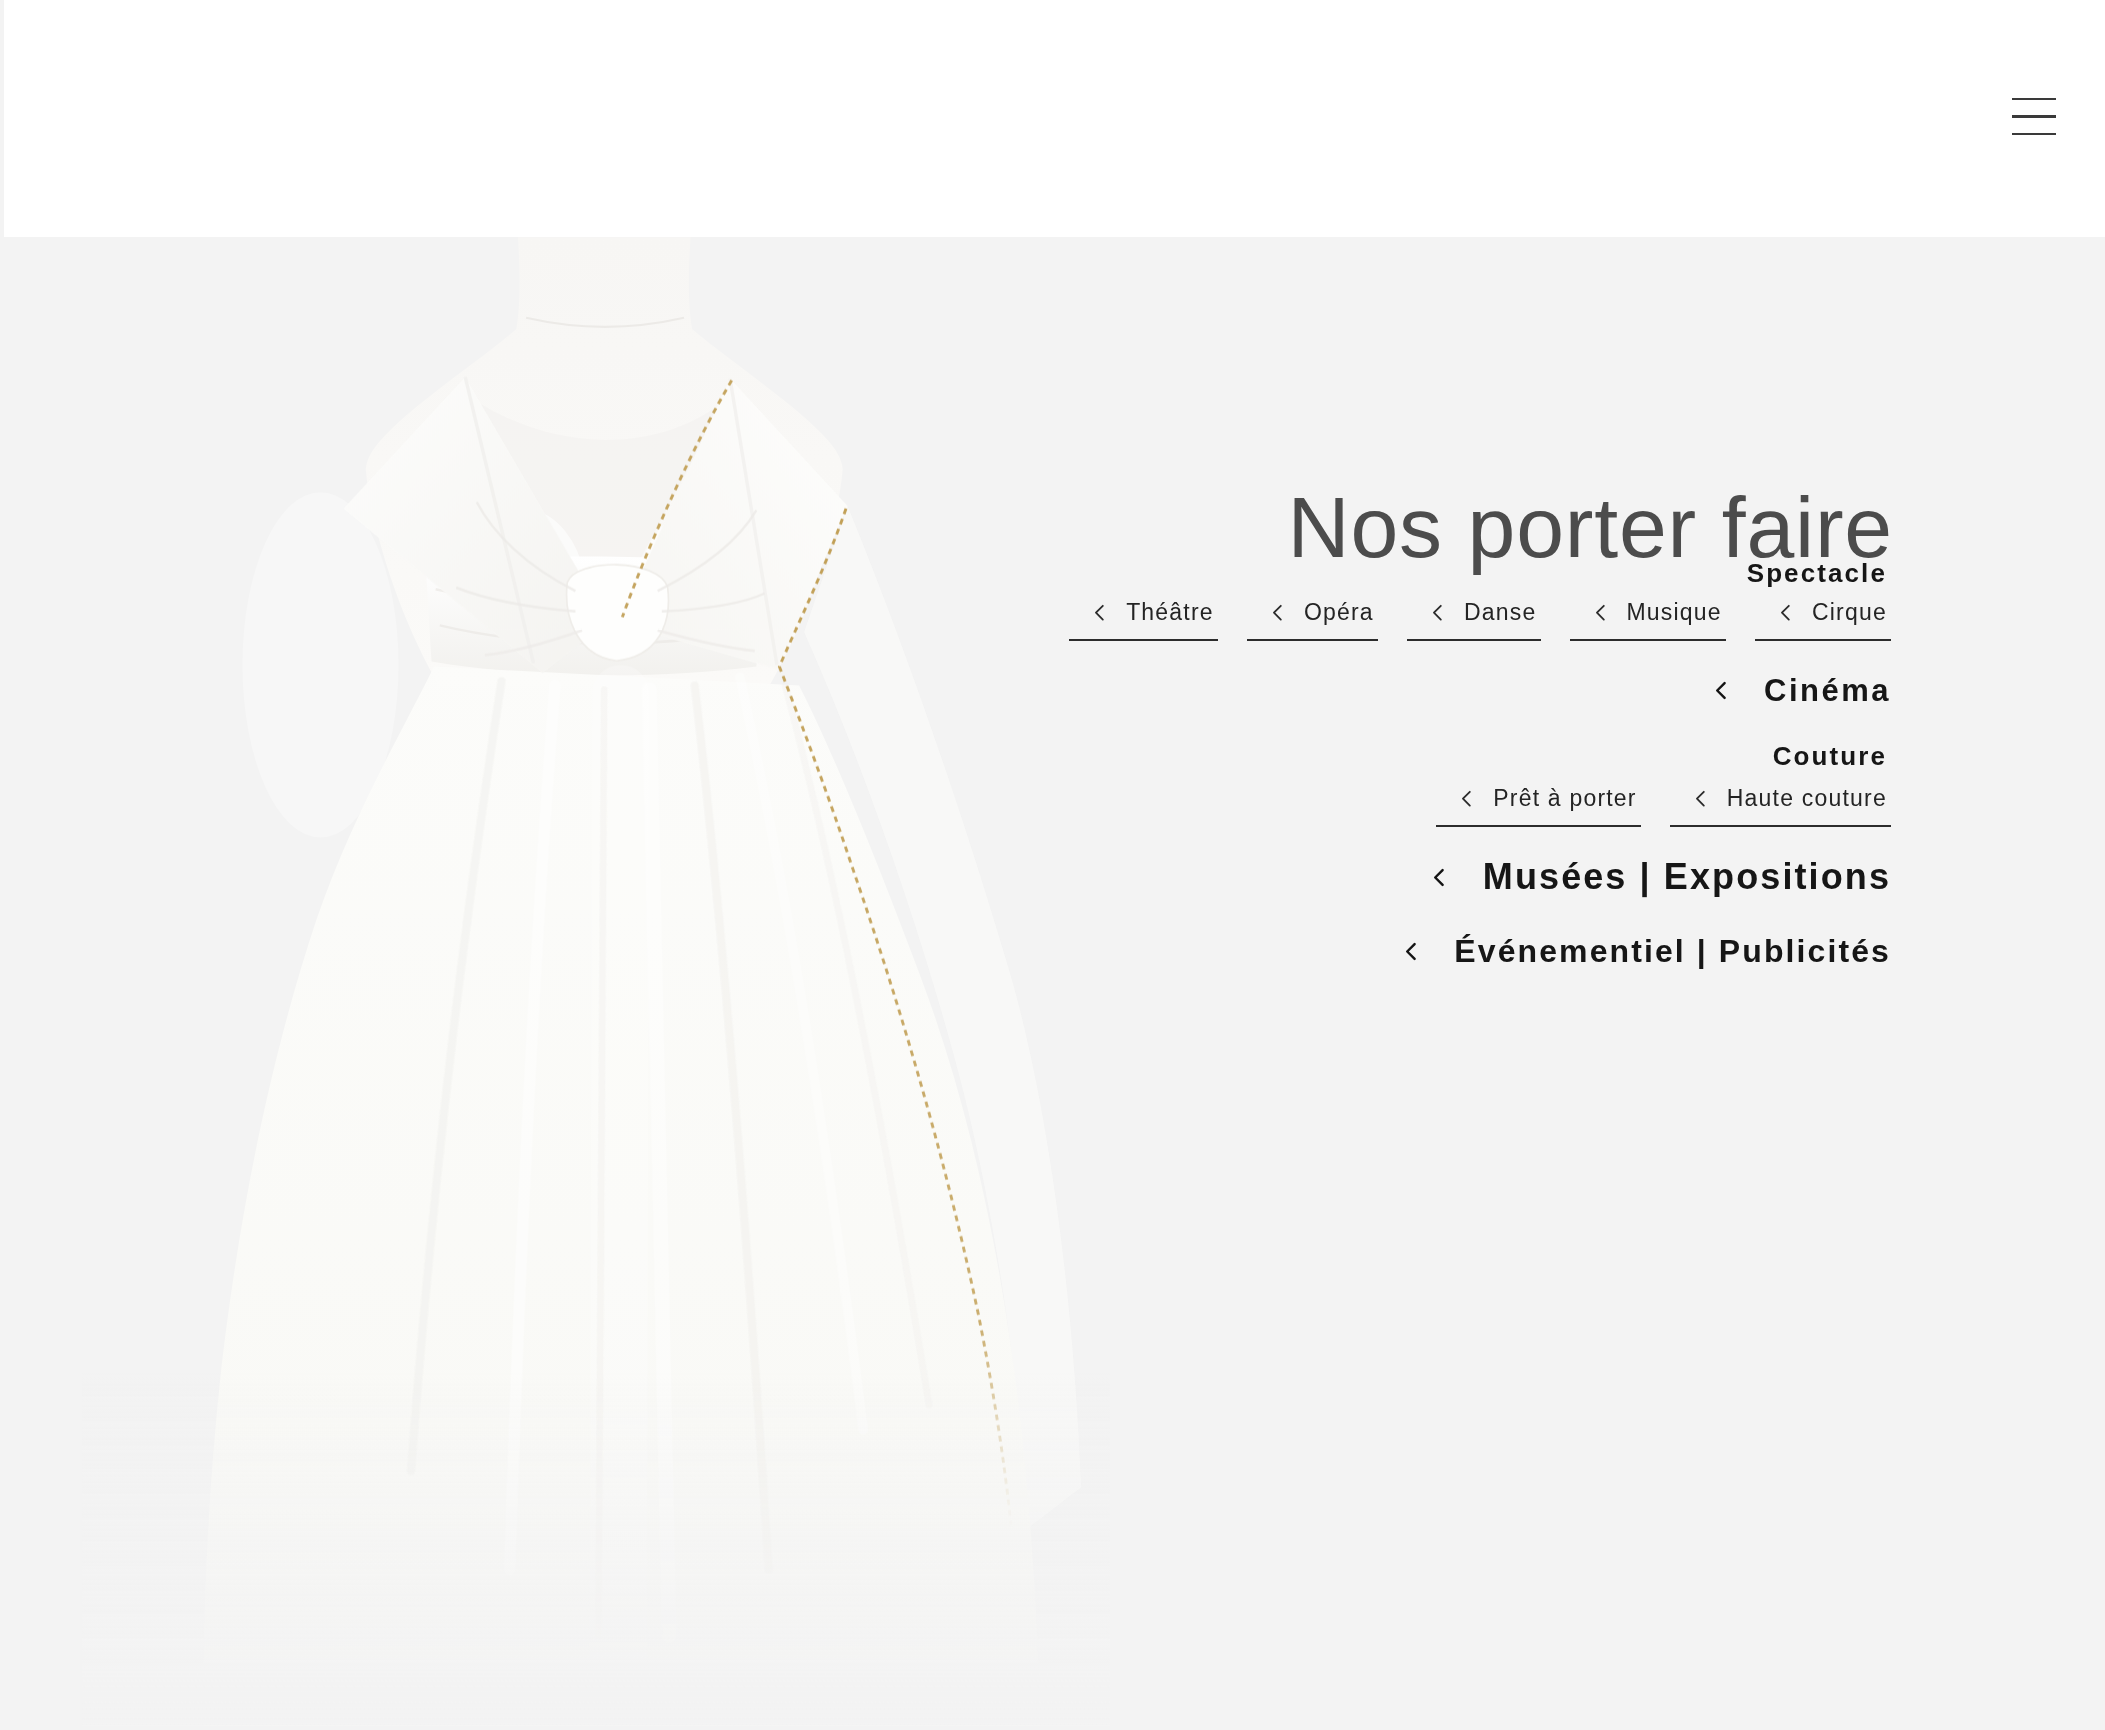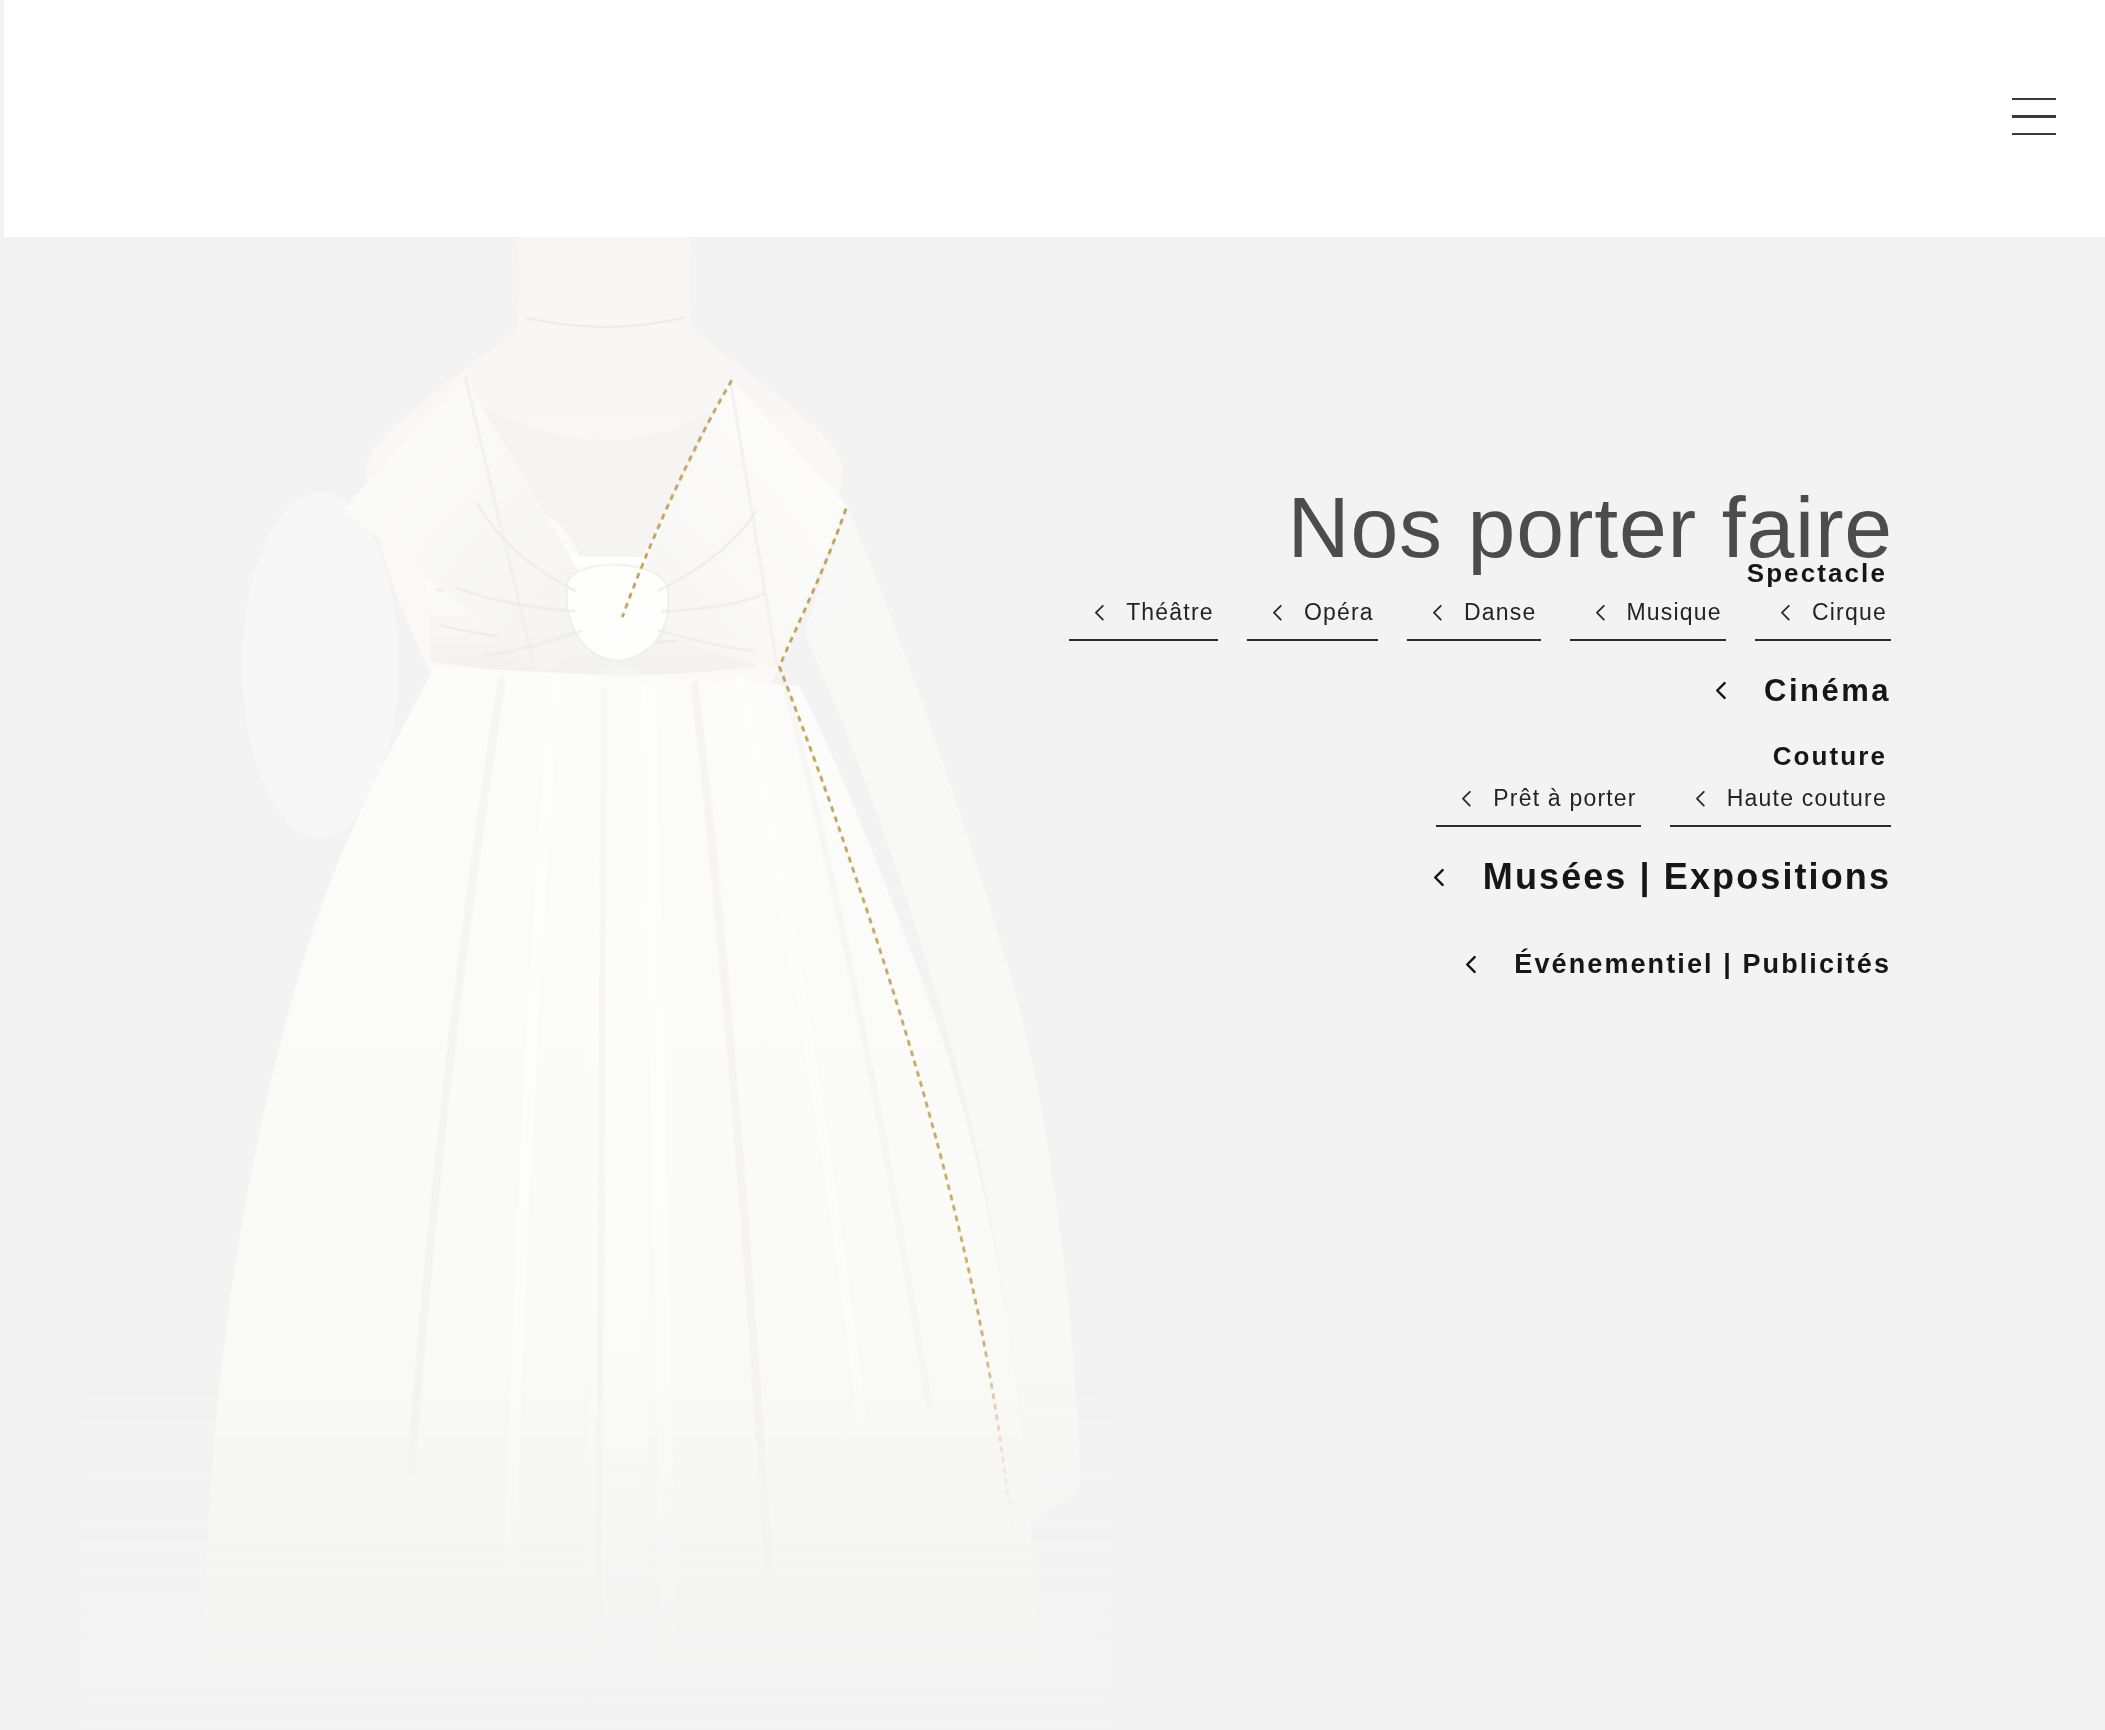--- a/index.html
+++ b/index.html
@@ -69,21 +69,21 @@
   .chev{width:14px;height:21.4px;stroke:#2b2b2b;stroke-width:2.4;fill:none;
         stroke-linecap:round;stroke-linejoin:round;margin-right:20px;flex:none;}
   .nav-strong{
     position:absolute;right:214px;z-index:10;display:inline-flex;align-items:center;
     font-weight:700;color:#161616;text-decoration:none;white-space:nowrap;
     line-height:1;cursor:pointer;gap:15px;
   }
   .nav-strong .chev{stroke:#141414;stroke-width:3;width:15px;height:23px;margin-right:21.4px;}
   #r-cinema{top:675px;font-size:31px;letter-spacing:2.5px;}
   #r-musees{top:859px;font-size:36px;letter-spacing:2.1px;}
-  #r-evenementiel{top:935px;font-size:27px;letter-spacing:2.1px;margin-top:16px;}
+  #r-evenementiel{top:935px;font-size:32px;letter-spacing:2.1px;}
 </style>
 </head>
 <body>
 
 <div class="page">
 
   <svg class="dress" viewBox="0 0 1250 1810" aria-hidden="true">
     <defs>
       <linearGradient id="torsoG" x1="0" y1="0" x2="0" y2="1">
         <stop offset="0" stop-color="#f7f6f4"></stop>

